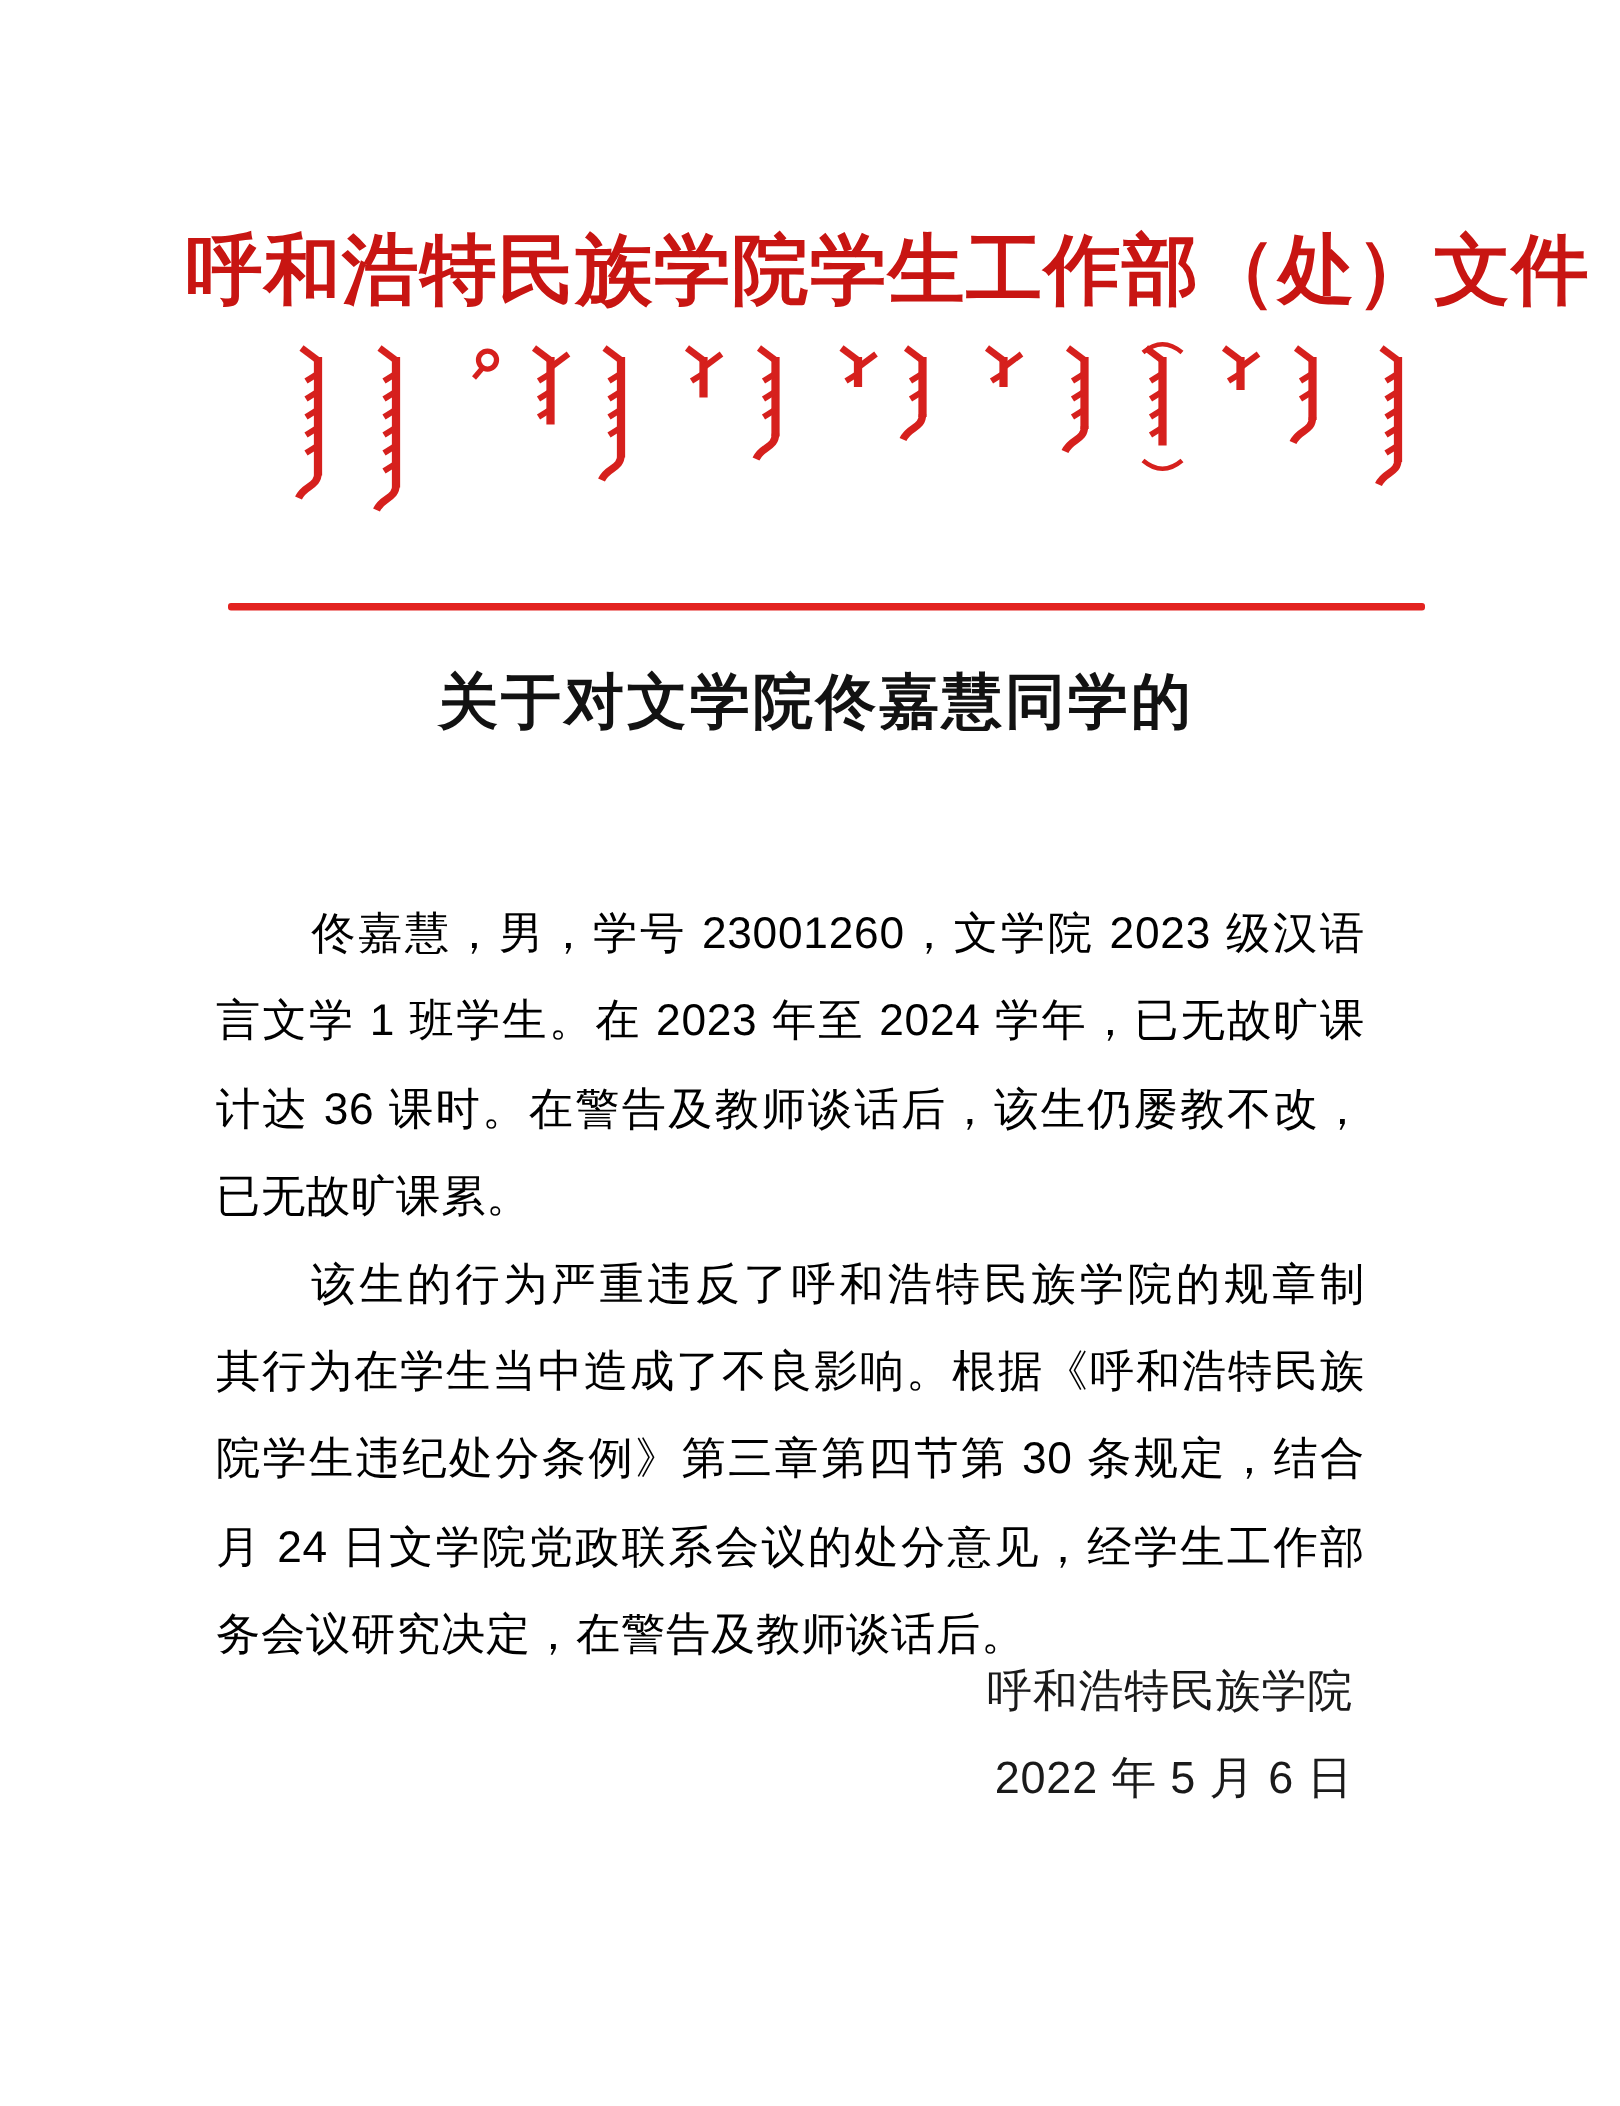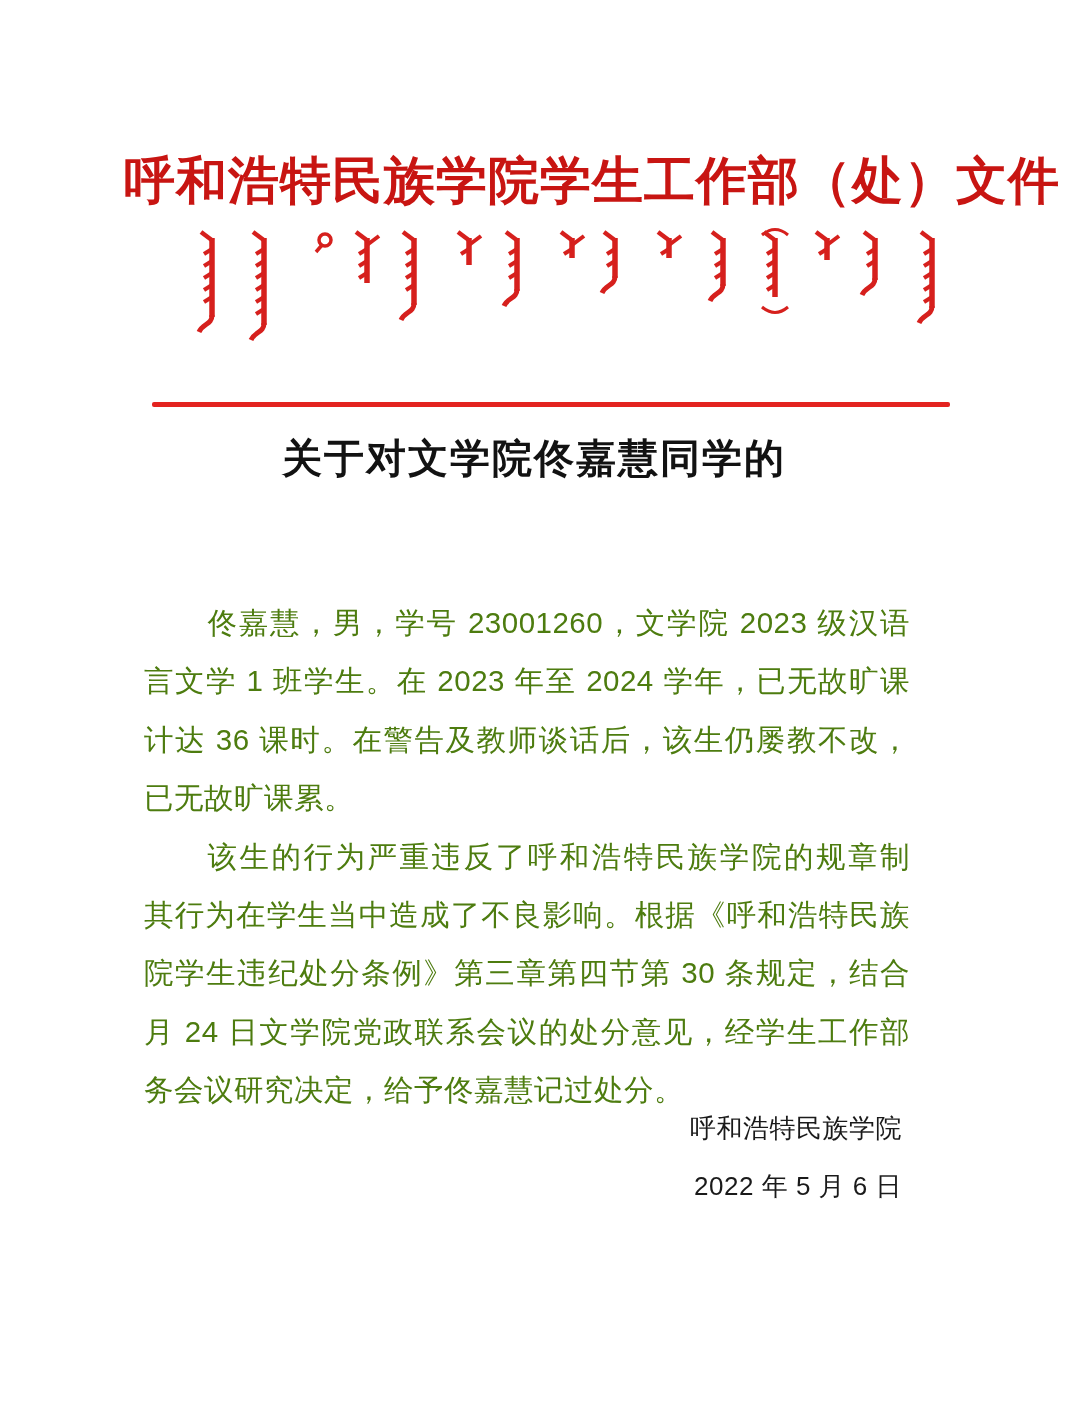--- a/index.html
+++ b/index.html
@@ -25,43 +25,43 @@
     position:absolute;top:231px;left:192px;width:760px;height:118px;
   }
   .mongolian svg{position:absolute;top:0;overflow:visible;}
   
   .red-line{
     position:absolute;top:402px;left:152px;width:798px;height:5px;
     border-radius:2px;
   }
   
   .doc-title{
-    position:absolute;top:428px;left:124px;width:820px;margin:0;
+    position:absolute;top:428px;left:124px;width:820px;margin:10px;
     text-align:center;
     font-size:40px;font-weight:700;color:#121212;
     line-height:60px;letter-spacing:2px;
   }
   .doc-title span{display:block;}
   
   .body-lines{
     position:absolute;top:594px;left:144px;width:766px;
-    color:#4d7c0f;font-size:29.5px;letter-spacing:0.5px;
+    color:#000000;font-size:29.5px;letter-spacing:0.5px;
   }
   .bline{
     height:58.4px;line-height:58.4px;
     text-align:justify;text-align-last:justify;
     overflow:hidden;
   }
   .bline.end{text-align-last:left;}
   .bline.ind{text-indent:2.15em;}
   
   .signature{
     position:absolute;top:1099px;right:178px;
     text-align:right;
-    font-size:26px;color:#1a1a1a;line-height:58.4px;
+    font-size:30px;color:#1a1a1a;line-height:58.4px;
     letter-spacing:0.5px;
     white-space:nowrap;
   }
 </style>
 </head>
 <body>
 
 <div class="page">
 
   <div class="org-title" style="color: rgb(200, 21, 18);">呼和浩特民族学院学生工作部（处）文件</div>
@@ -193,21 +193,21 @@
 
   <div class="body-lines" id="body-lines">
       <div class="bline ind">佟嘉慧，男，学号 23001260，文学院 2023 级汉语</div>
       <div class="bline">言文学 1 班学生。在 2023 年至 2024 学年，已无故旷课累</div>
       <div class="bline">计达 36 课时。在警告及教师谈话后，该生仍屡教不改，扰</div>
       <div class="bline end">已无故旷课累。</div>
       <div class="bline ind">该生的行为严重违反了呼和浩特民族学院的规章制度，</div>
       <div class="bline">其行为在学生当中造成了不良影响。根据《呼和浩特民族学</div>
       <div class="bline">院学生违纪处分条例》第三章第四节第 30 条规定，结合 4</div>
       <div class="bline">月 24 日文学院党政联系会议的处分意见，经学生工作部部</div>
-      <div class="bline end">务会议研究决定，给予佟嘉慧记过处分。</div>
+      <div class="bline end">务会议研究决定，在警告及教师谈话后。</div>
     </div>
 
   <div class="signature">
     <div>呼和浩特民族学院</div>
     <div>2022 年 5 月 6 日</div>
   </div>
 
 </div>
 
 </body></html>

